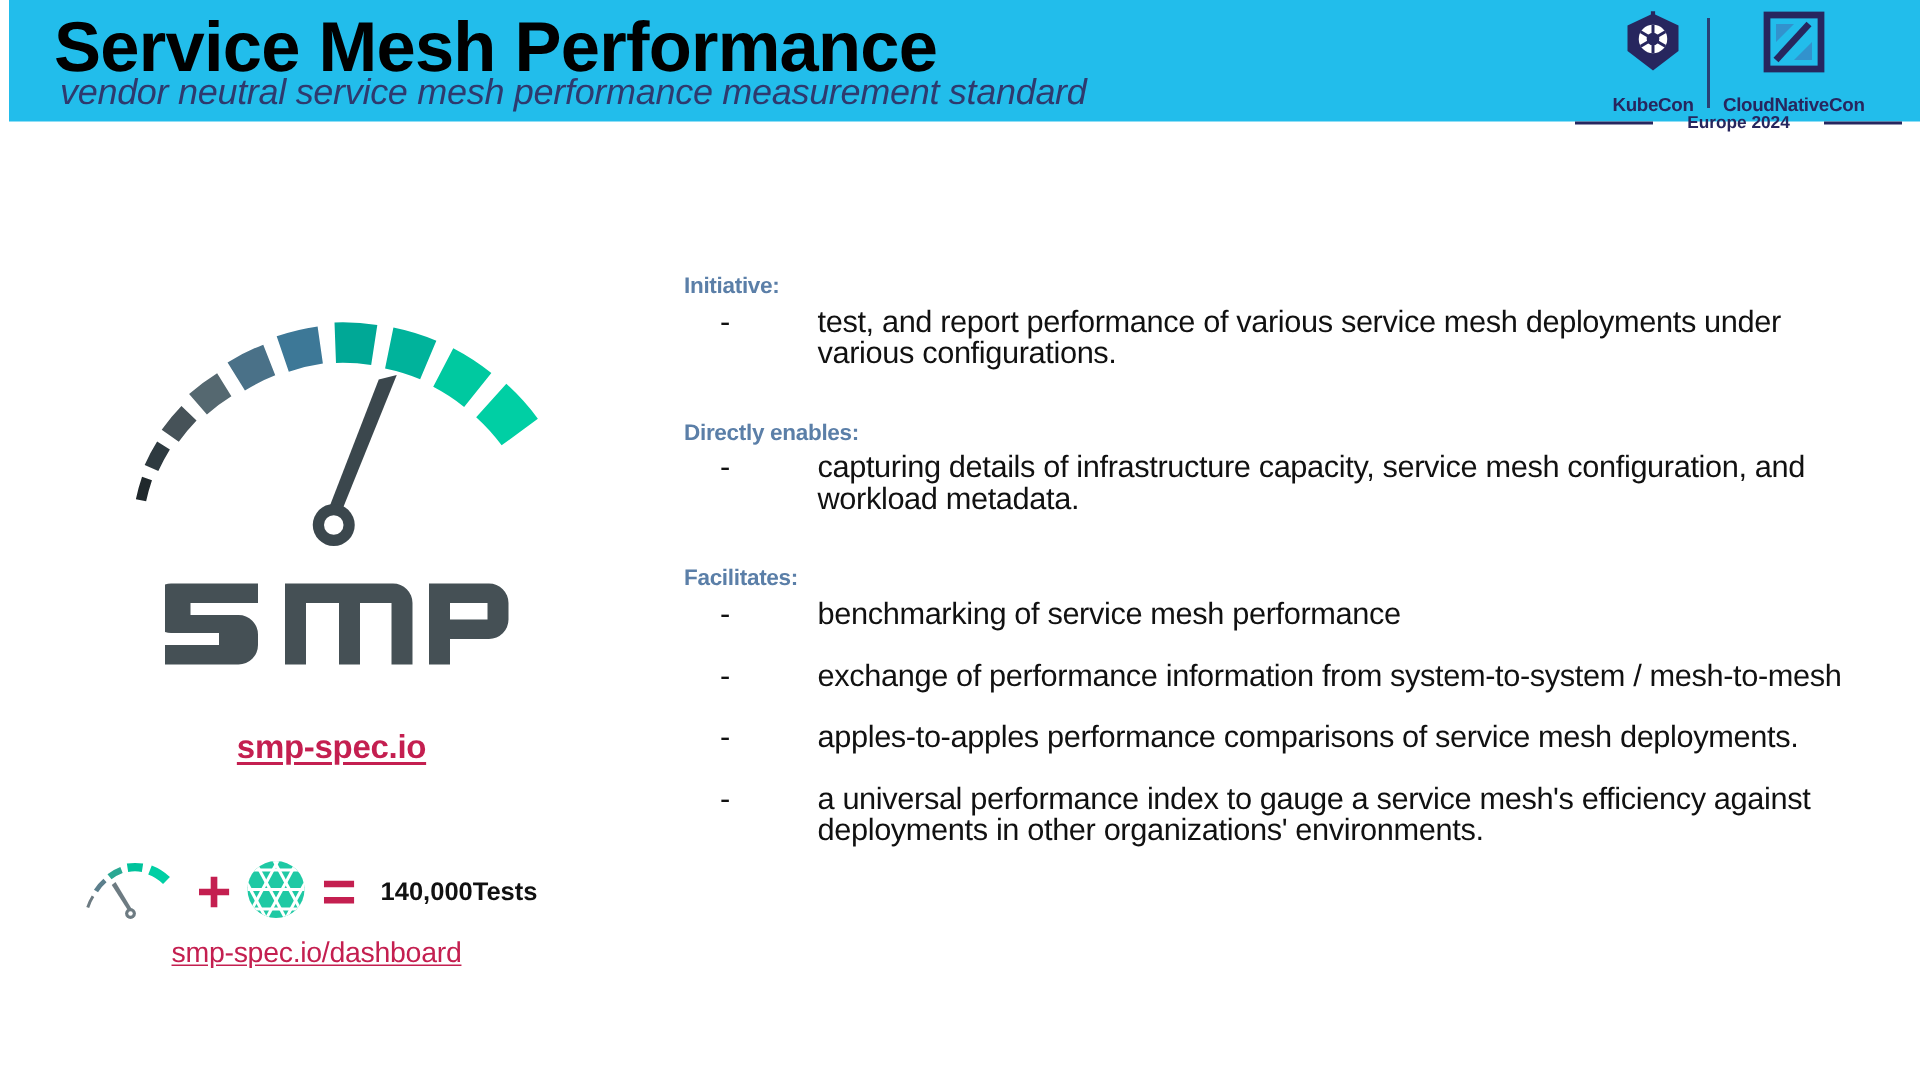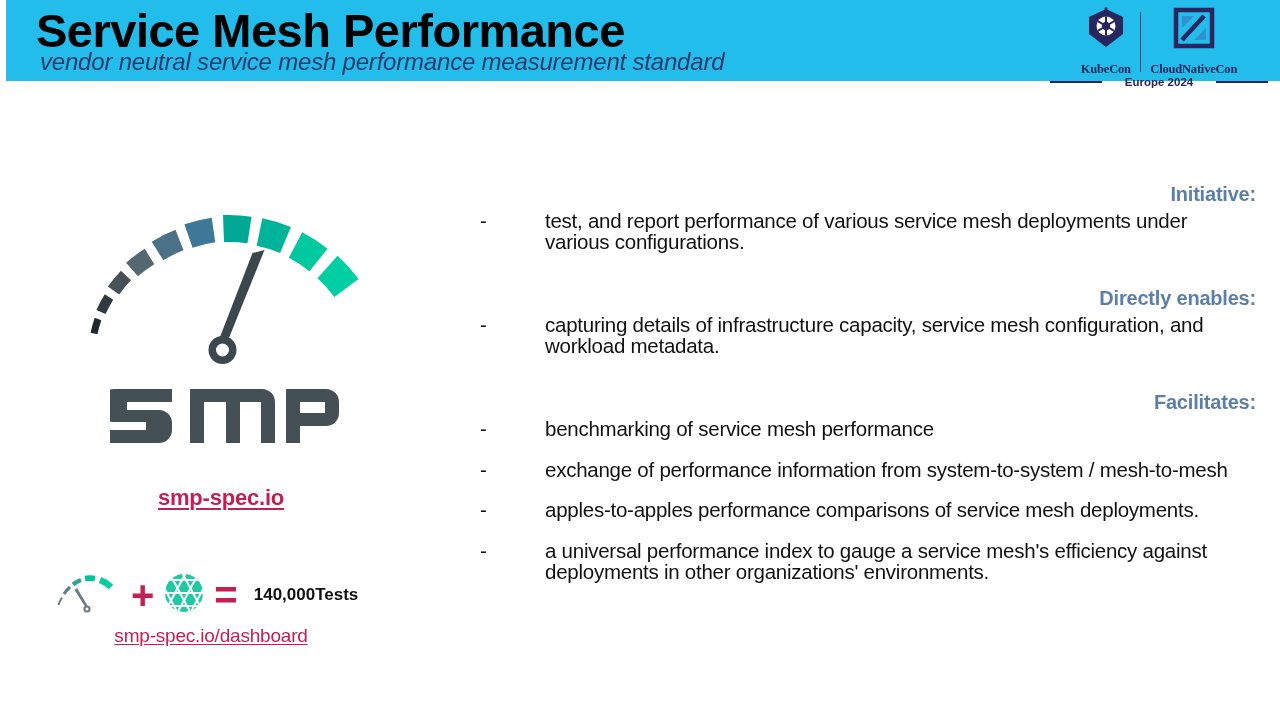--- a/index.html
+++ b/index.html
@@ -56,21 +56,20 @@
     height: 88px;
   }
   .kc-row {
     position: absolute;
     left: 0;
     top: 0;
     width: 218px;
     display: flex;
     align-items: center;
     justify-content: center;
-    font-family: Liberation Serif, serif;
   }
   .kc-col {
     display: flex;
     flex-direction: column;
     align-items: center;
     justify-content: flex-start;
     padding: 0 9px;
   }
   .kc-divider {
     width: 1.5px;
@@ -200,27 +199,26 @@
   #right-col {
     position: absolute;
     left: 456px;
     top: 182px;
     width: 800px;
   }
   .section {
     margin-bottom: 0;
   }
   .sec-head {
-    font-size: 20px;
+    font-size: 15px;
     font-weight: bold;
     color: #5b7fa8;
     letter-spacing: -0.2px;
     margin: 0 0 4px 0;
     line-height: 1.25;
-    text-align: right;
   }
   .bullets {
     margin: 0;
     padding: 0;
     list-style: none;
   }
   .bullet {
     display: flex;
     align-items: flex-start;
     font-size: 20.5px;

